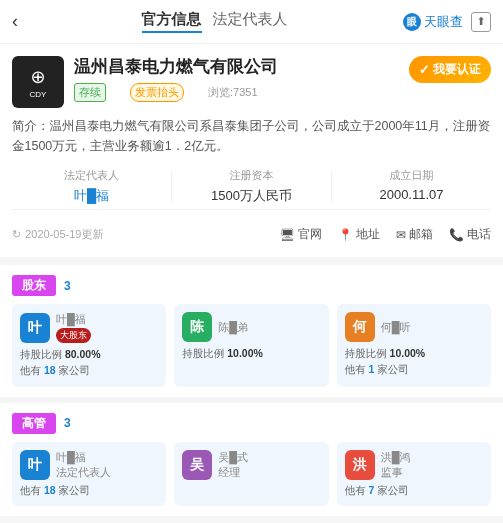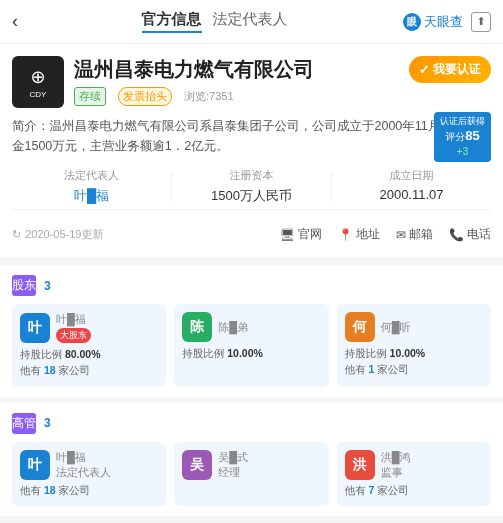--- a/index.html
+++ b/index.html
@@ -107,30 +107,30 @@
       flex-shrink: 0;
     }
     .company-logo-symbol {
       font-size: 18px;
       margin-bottom: 2px;
     }
     .company-info {
       flex: 1;
     }
     .company-name {
-      font-size: 20px;
+      font-size: 17px;
       font-weight: bold;
       color: #222;
       margin-bottom: 5px;
       line-height: 1.3;
     }
     .company-tags {
       display: flex;
       align-items: center;
-      gap: 12px;
+      gap: 24px;
     }
     .tag-active {
       background: #e8f5e9;
       color: #4caf50;
       border: 1px solid #4caf50;
       border-radius: 3px;
       font-size: 11px;
       padding: 1px 4px;
     }
     .tag-invoice {
@@ -250,26 +250,26 @@
       margin-bottom: 6px;
       padding: 10px 12px;
     }
     .section-header {
       display: flex;
       align-items: center;
       gap: 8px;
       margin-bottom: 8px;
     }
     .section-tag {
-      background: #8b5cf6;
+      background: #d946ef;
       color: #fff;
       border-radius: 3px;
       font-size: 12px;
-      padding: 2px 0;
-      font-weight: normal;
+      padding: 2px 10px;
+      font-weight: bold;
       white-space: nowrap;
     }
     .section-count {
       color: #1a82d2;
       font-size: 12px;
       font-weight: bold;
     }
 
     .person-grid {
       display: grid;
@@ -303,21 +303,21 @@
     }
     .person-name-block {
       display: flex;
       flex-direction: column;
     }
     .person-fullname {
       font-size: 11px;
       color: #888;
     }
     .person-badge {
-      background: #ef4444;
+      background: #b91c1c;
       color: #fff;
       border-radius: 8px;
       font-size: 9px;
       padding: 1px 4px;
       margin-top: 1px;
       white-space: nowrap;
     }
     .person-stats {
       font-size: 10.5px;
       color: #666;
@@ -389,27 +389,20 @@
         <span class="tag-active">存续</span>
         <span class="tag-invoice">发票抬头</span>
         <span class="view-count">
           <span>浏览:</span><span>7351</span>
         </span>
       </div>
     </div>
     <div class="cert-badge">我要认证</div>
   </div>
 
-  <div class="score-widget" style="position:absolute; right:12px; top:68px;">
-    <div class="score-label">认证后获得</div>
-    <div>
-      <span>评分</span><span style="font-size:13px;font-weight:bold;">85</span>
-    </div>
-    <div class="score-delta">+3</div>
-  </div>
 
   <div class="company-desc">简介：温州昌泰电力燃气有限公司系昌泰集团子公司，公司成立于2000年11月，注册资金1500万元，主营业务额逾1．2亿元。</div>
 
   <div class="info-grid">
     <div class="info-cell">
       <div class="info-cell-label">法定代表人</div>
       <div class="info-cell-value">叶█福</div>
     </div>
     <div class="info-divider"></div>
     <div class="info-cell">

